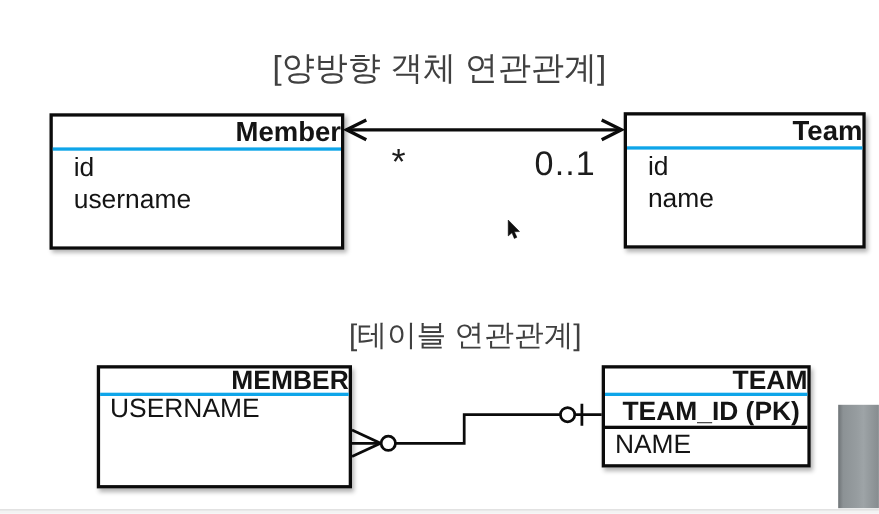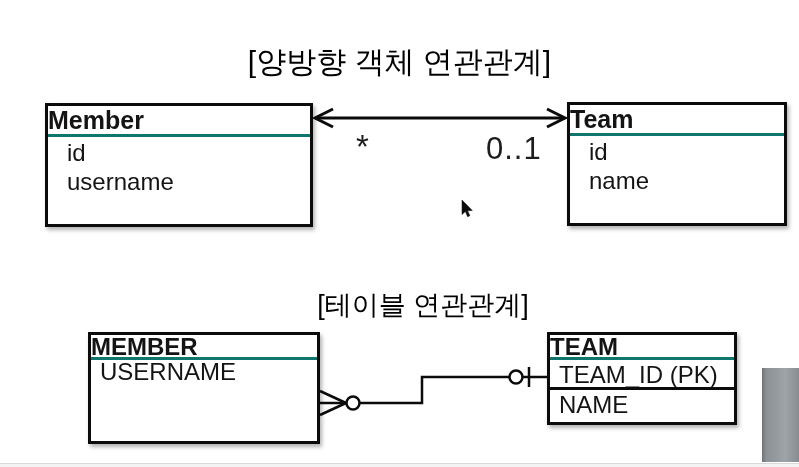--- a/index.html
+++ b/index.html
@@ -8,36 +8,36 @@
     position:relative;
     background:#ffffff;
     overflow:hidden;
     font-family:"Liberation Sans","DejaVu Sans",sans-serif;
     color:#141414;
   }
   .abs { position:absolute; }
 
   .section-title {
     text-align:center;
-    color:#000000;
+    color:#404040;
     white-space:nowrap;
   }
   #obj-title  { top:42px;  left:0;    width:799px; font-size:30px; }
   #tbl-title  { top:287px; left:123px; width:600px; font-size:27px; }
 
   .box {
     position:absolute;
     background:#ffffff;
     border:3px solid #0b0b0b;
     box-shadow:2px 3px 4px rgba(0,0,0,0.30);
   }
   .box .hdr {
-    border-bottom:3px solid #0f766e;
+    border-bottom:3px solid #0ea5e9;
     font-weight:700;
-    text-align:left;
+    text-align:right;
     overflow:hidden;
   }
   .rowline { padding-left:11px; white-space:nowrap; overflow:hidden; }
   .bold { font-weight:700; }
 
   
   #member-box { left:45px;  top:103px; width:268px; height:124px; font-size:24px; }
   #team-box   { left:567px; top:102px; width:220px; height:124px; font-size:24px; }
   #member-box .hdr, #team-box .hdr { height:31px; line-height:29px; font-size:25px; }
   #member-box .body, #team-box .body { padding-top:1px; }
@@ -46,21 +46,21 @@
   
   #member-table { left:88px;  top:332px; width:232px; height:112px; font-size:24px; }
   #team-table   { left:547px; top:332px; width:190px; height:93px;  font-size:24px; }
   #member-table .hdr, #team-table .hdr { height:25px; line-height:24px; font-size:24px; }
   .pkrow {
     border-bottom:3px solid #0b0b0b;
     padding-left:9px;
     white-space:nowrap; overflow:hidden;
   }
   #member-table .pkrow { height:27px; line-height:26px; }
-  #team-table   .pkrow { height:30px; line-height:29px; font-weight:400; }
+  #team-table   .pkrow { height:30px; line-height:29px; font-weight:700;text-align:center; }
   #member-table .body .rowline { height:24px; line-height:24px; padding-left:9px; }
   #team-table   .body .rowline { height:30px; line-height:29px; padding-left:9px; }
 
   .mult-label { color:#1d1d1d; white-space:nowrap; }
   #mult-many { left:356px; top:128px; font-size:33px; }
   #mult-zero-one { left:486px; top:131px; font-size:31px; letter-spacing:1px; }
 
   #gray-bar {
     left:762px; top:368px; width:37px; height:94px;
     background:linear-gradient(90deg,#6e7376 0%,#8c9295 12%,#969c9f 45%,#9ea4a7 62%,#868c8f 100%);

